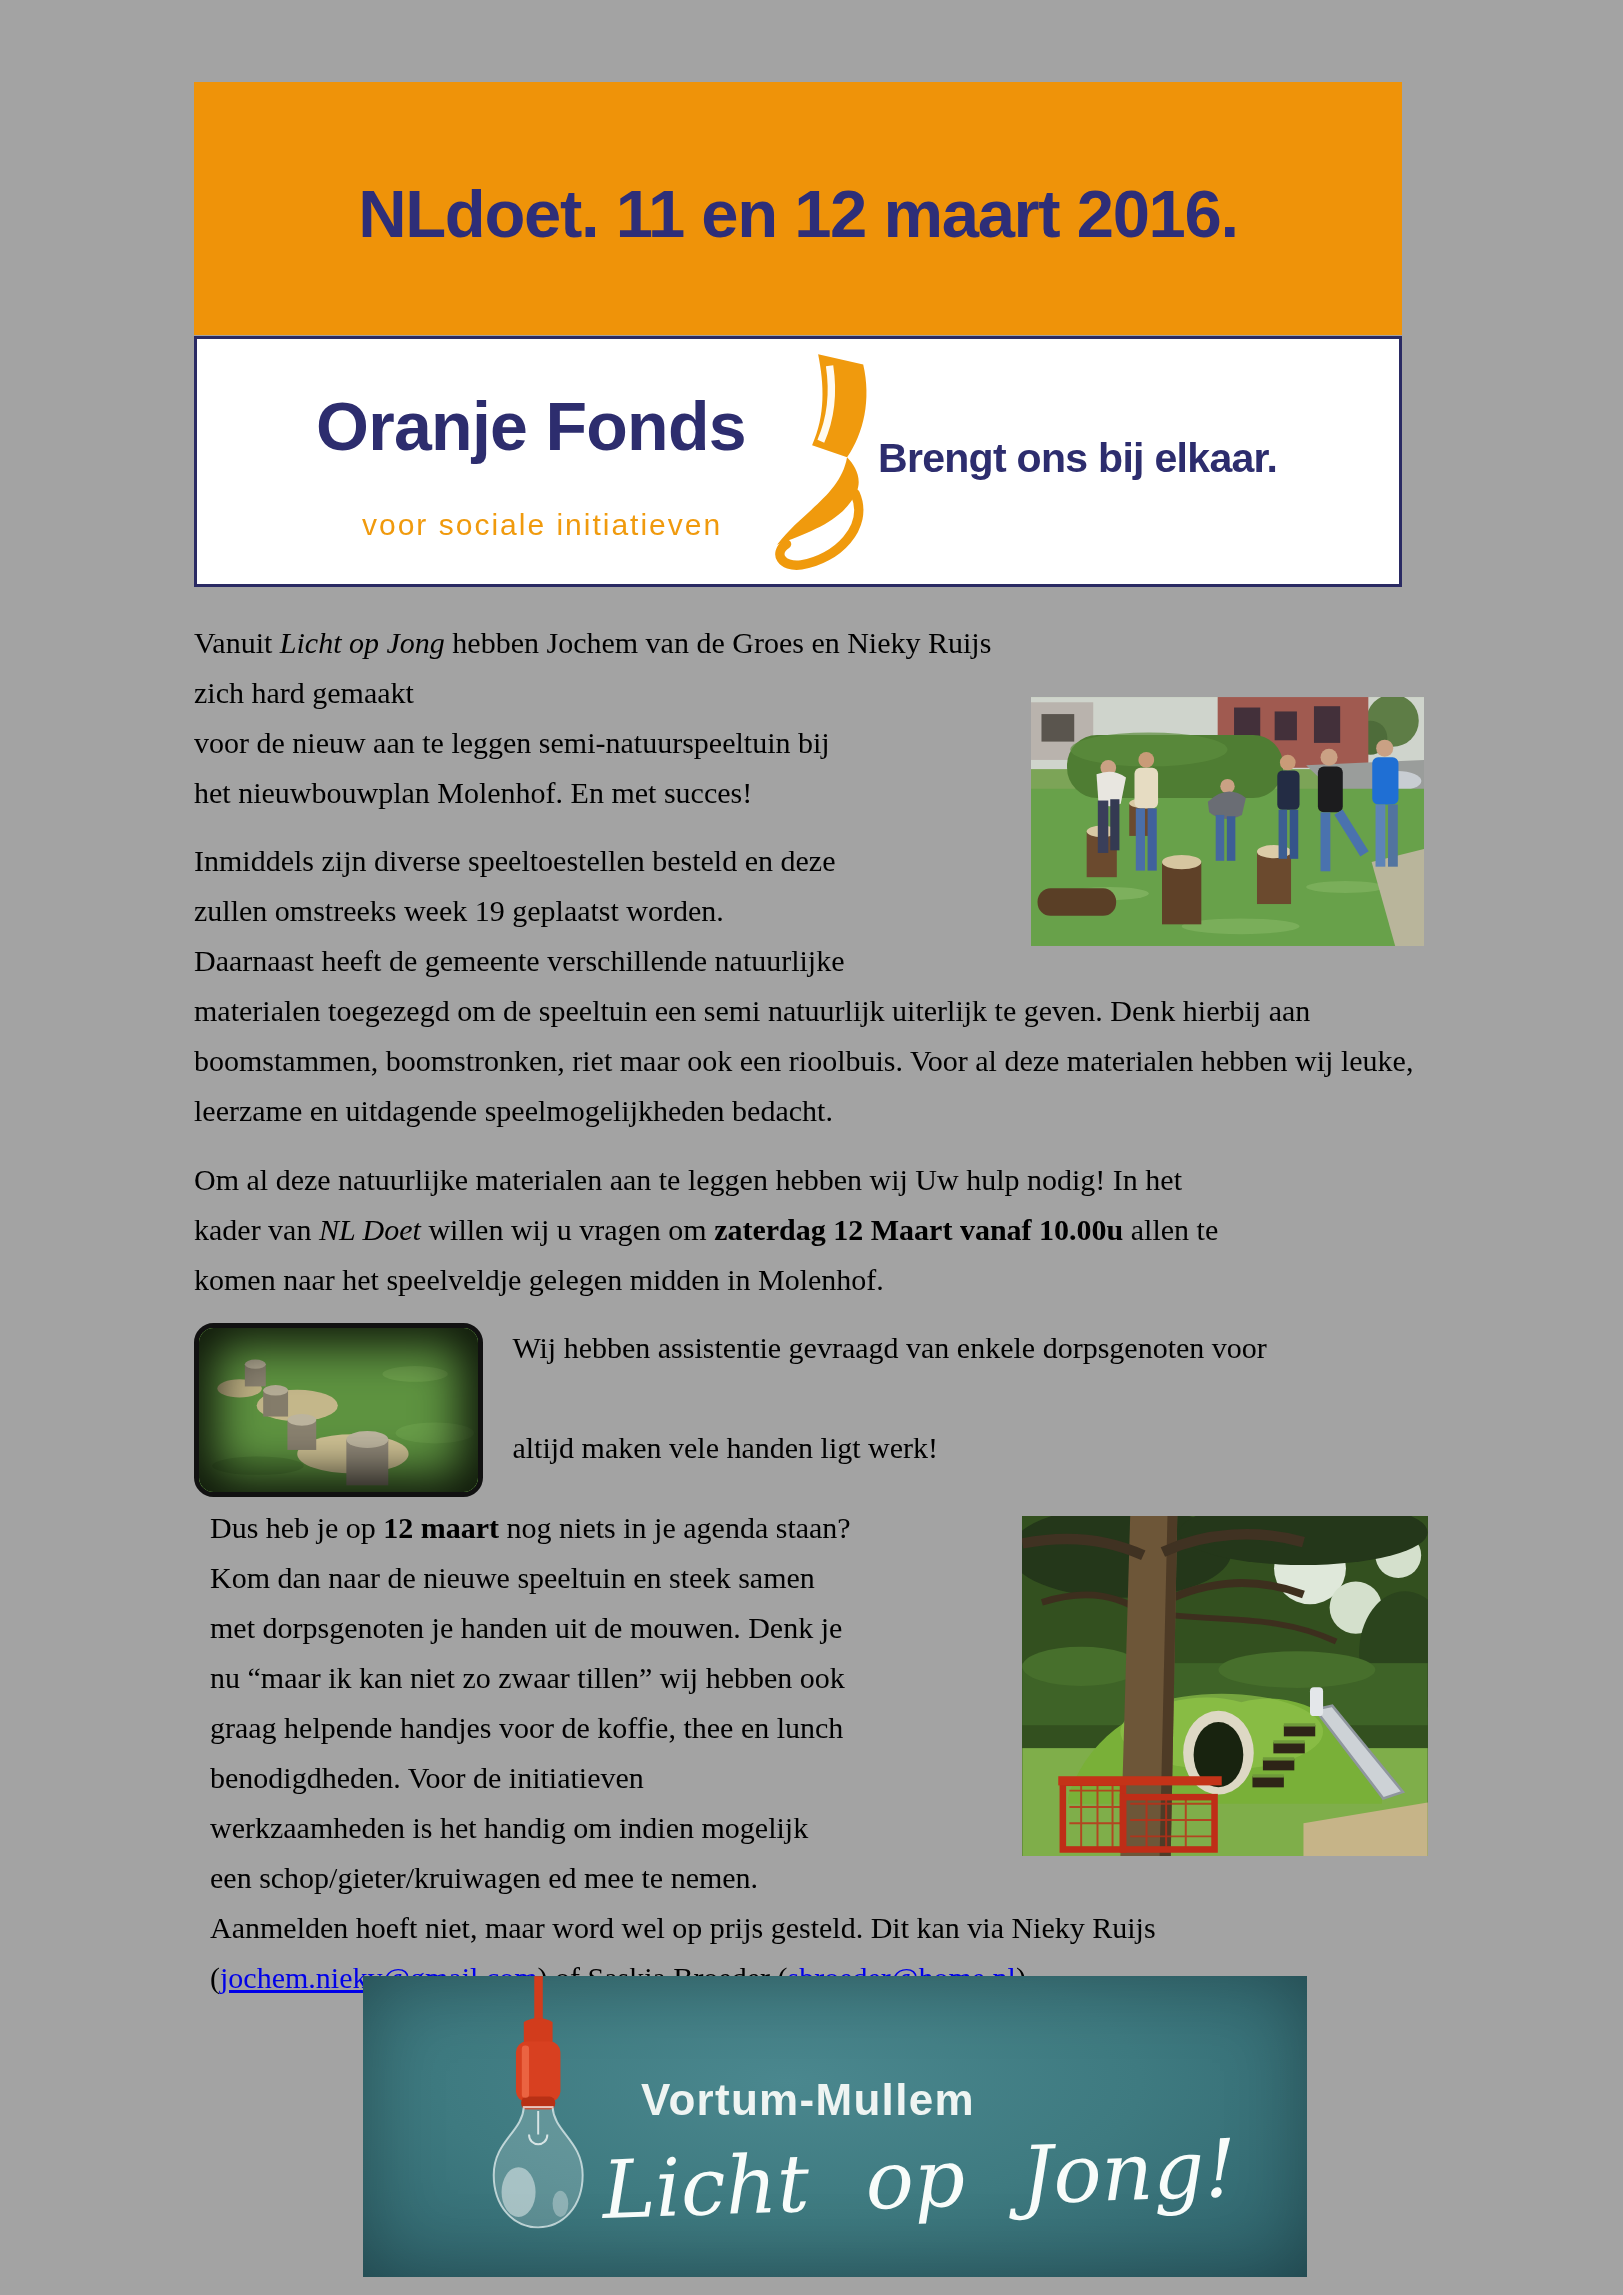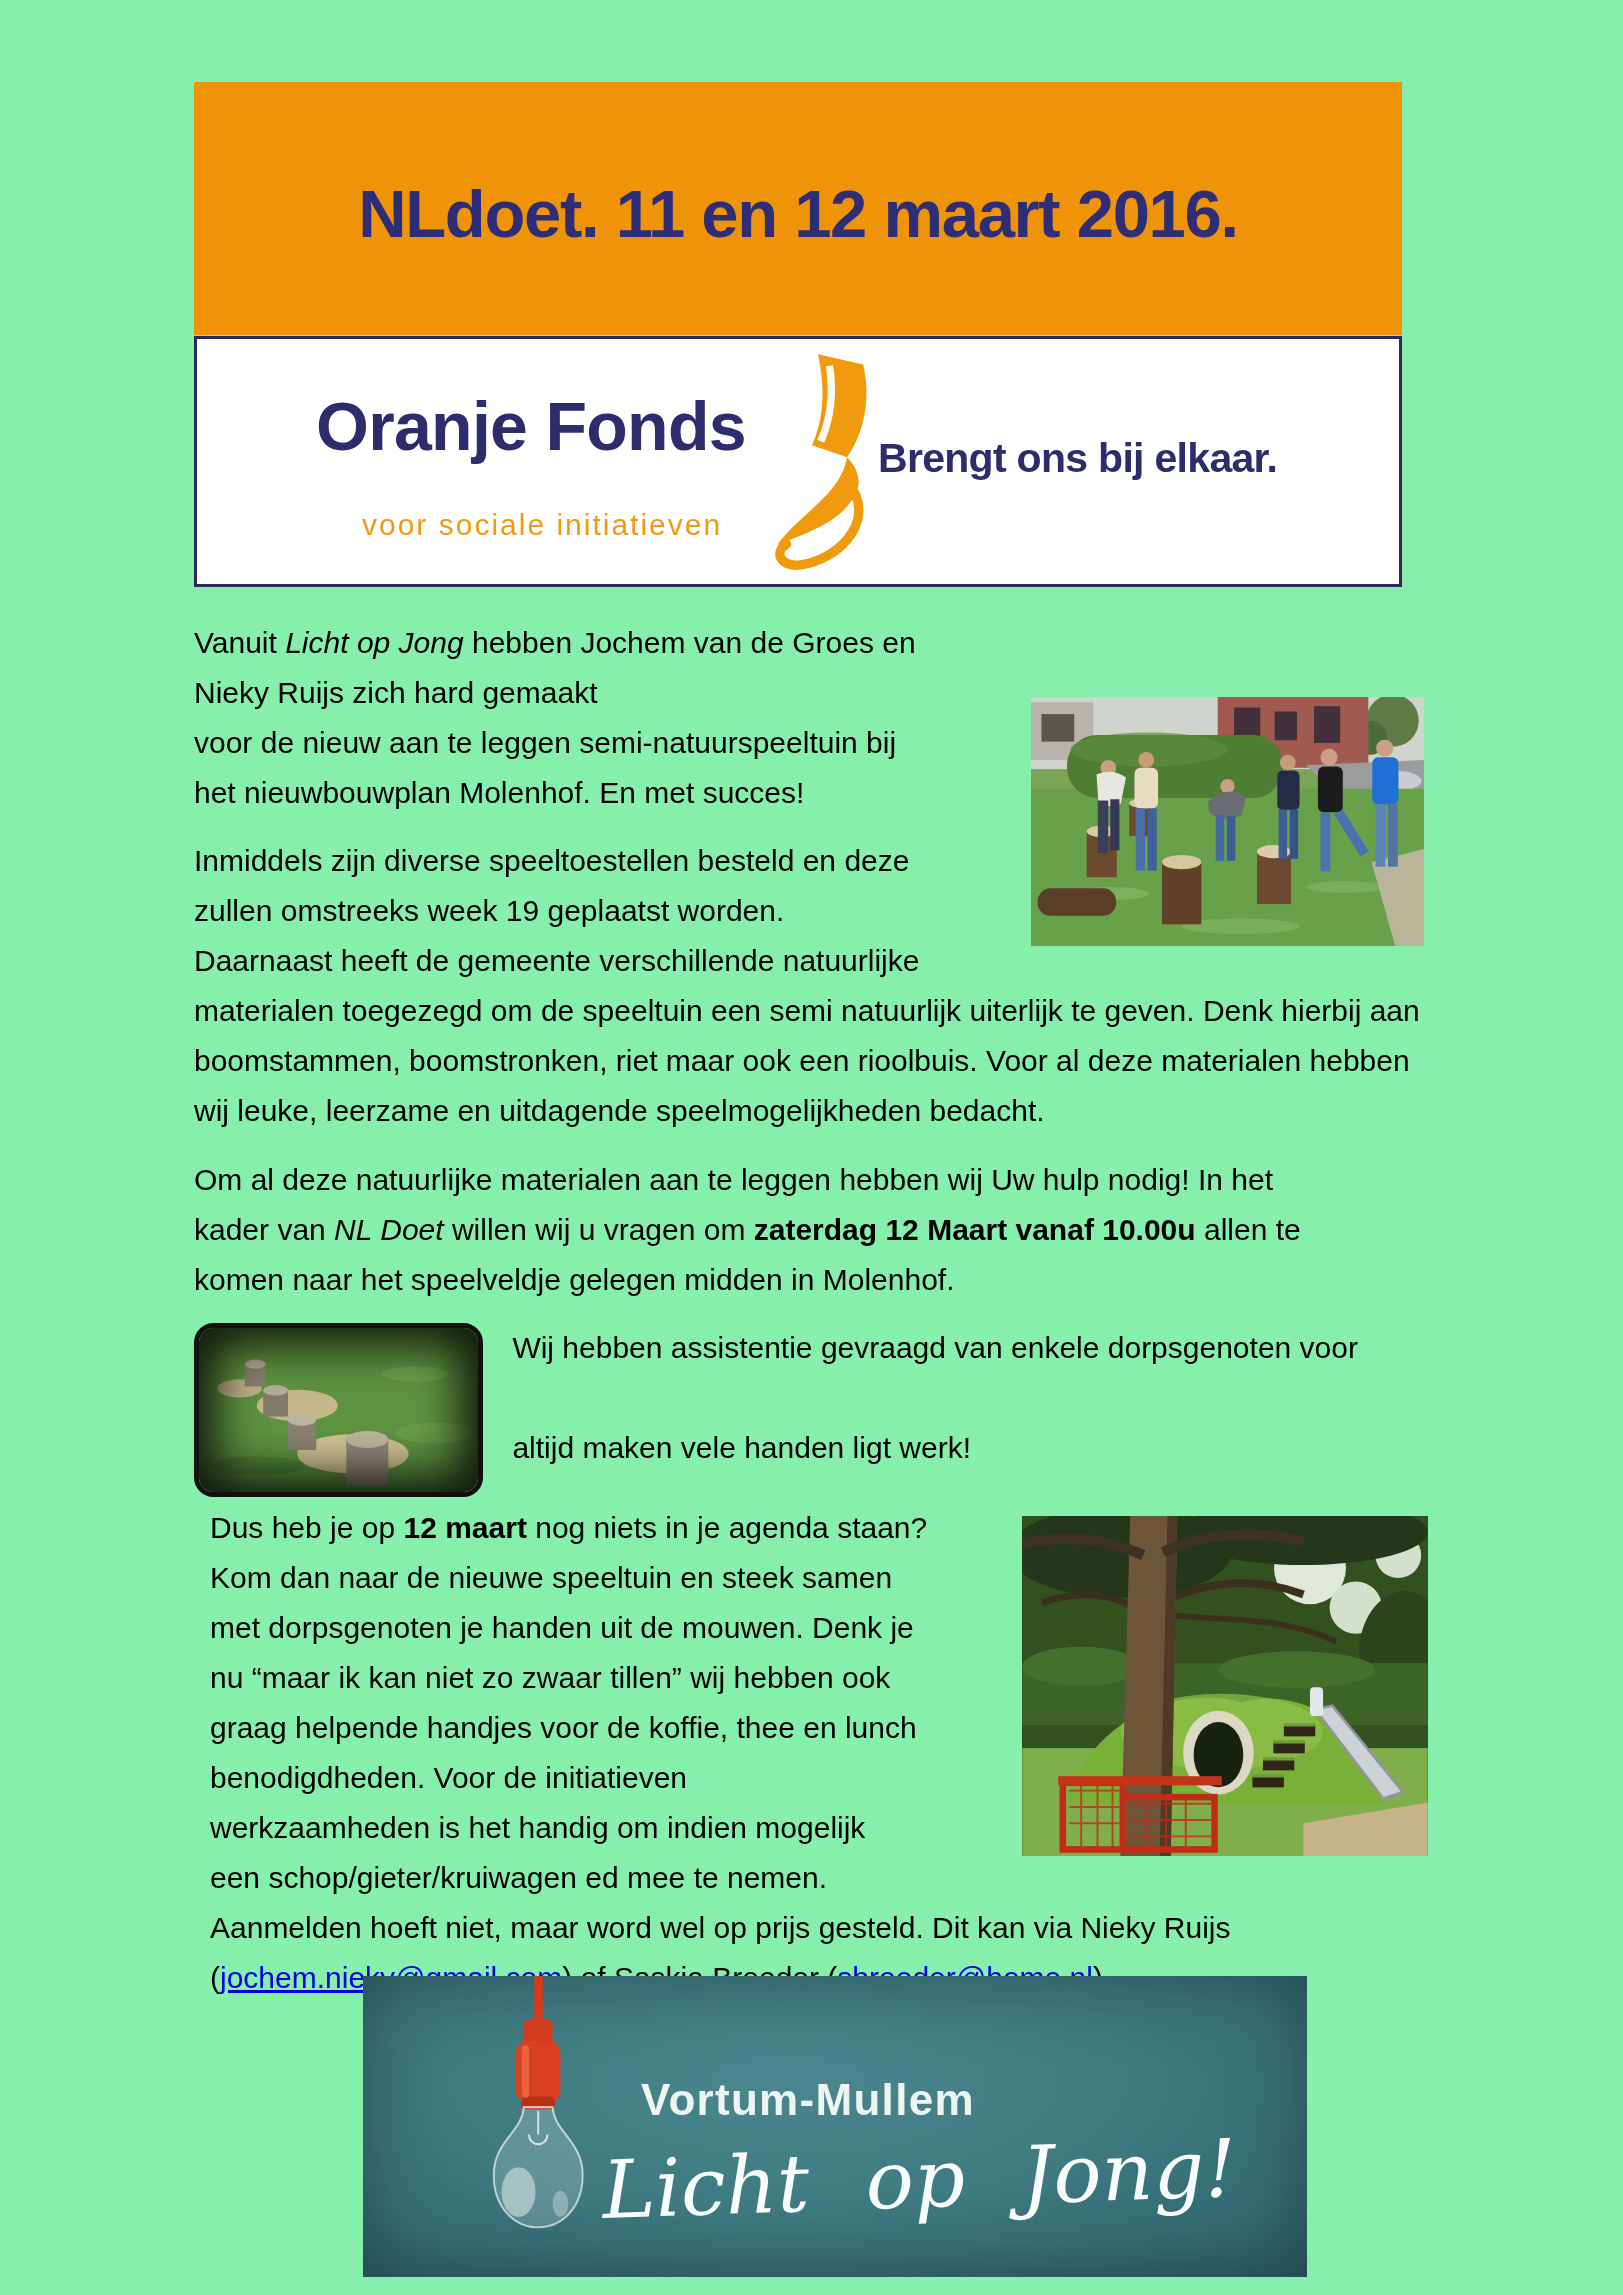--- a/index.html
+++ b/index.html
@@ -1,16 +1,16 @@
 <!DOCTYPE html>
 <html style="font-size:10.5px"><head>
 <meta charset="utf-8">
 <style>
   html,body{margin:0;padding:0;background:#e8e8e8;}
-  .page{position:relative;width:1623px;height:2295px;background:#86efac;overflow:hidden;
+  .page{position:relative;width:1623px;height:2295px;background:#a3a3a3;overflow:hidden;
         font-family:"Liberation Sans",sans-serif;color:#000;}
 
   
   .orange-banner{position:absolute;left:194px;top:82px;width:1208px;height:253px;
     background:#ef9309;display:flex;align-items:center;justify-content:center;}
   .orange-banner h1{margin:0;padding-top:9.2px;font-size:67px;font-weight:bold;
     letter-spacing:-1.3px;color:#2e2e78;}
 
   
   .logo-box{position:absolute;left:194px;top:336px;width:1208px;height:251px;
@@ -19,21 +19,21 @@
     color:#2d2d6e;letter-spacing:-0.7px;}
   .tagline{position:absolute;left:165px;top:169px;font-size:30px;color:#f09a0d;
     letter-spacing:2px;}
   .flourish{position:absolute;left:556px;top:11.8px;width:137px;height:222px;}
   .slogan{position:absolute;left:681px;top:96px;font-size:41px;font-weight:bold;
     color:#2d2d6e;letter-spacing:-0.7px;}
 
   
   .body-text{position:absolute;left:194px;top:618px;width:1250px;
     font-size:30px;line-height:50px;}
-  .body-text p{margin:0 0 18.3px 0;}
+  .body-text p{margin:0 0 18.3px 0;font-family:Liberation Serif, serif;}
   p.sp-top{margin-top:18.3px;}
   p.cl{clear:left;margin-left:16px;}
   .it{font-style:italic;}
   .bd{font-weight:bold;}
   a.lk{color:#0000e8;text-decoration:underline;cursor:pointer;}
 
   
   .ph{display:block;}
   .photo1{float:right;width:393px;height:249px;margin:79px 19.6px 0 39px;
     background:#7ca457;overflow:hidden;}

